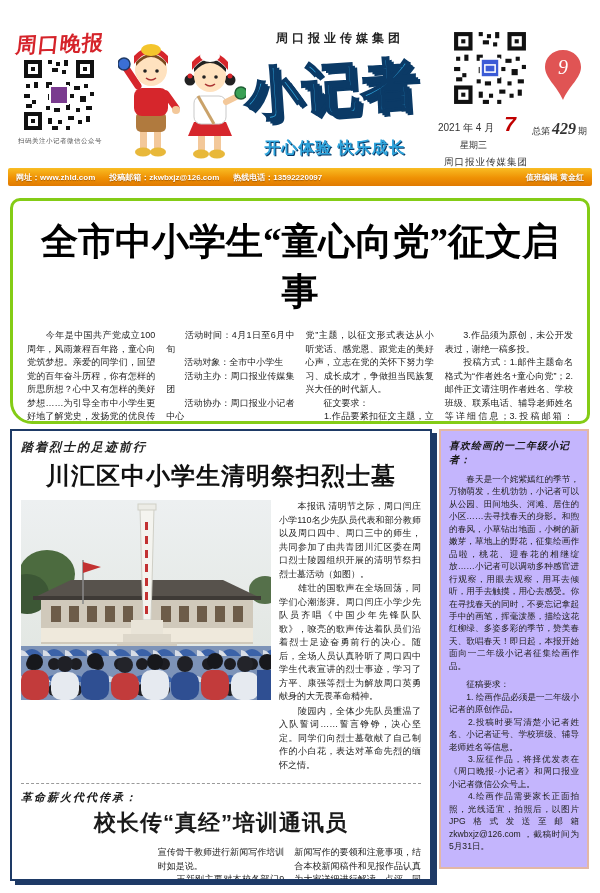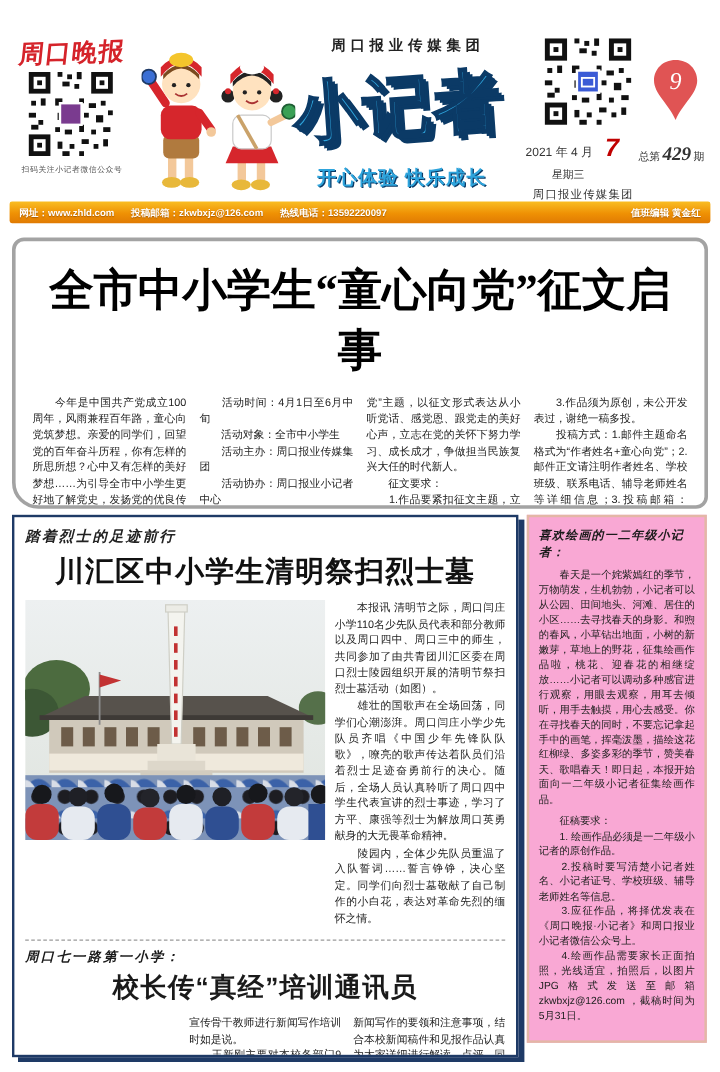--- a/index.html
+++ b/index.html
@@ -21,28 +21,28 @@
   .date-day{font-size:21px;font-weight:900;color:#c00000;font-style:italic;}
   .weekday{font-size:9px;color:#333;margin:3px 0 0 22px;}
   .lunar{font-size:9.5px;color:#333;margin:4px 0 0 6px;letter-spacing:1px;}
   .issue{position:absolute;left:532px;top:120px;font-size:9px;color:#333;white-space:nowrap;}
   .issue b{font-size:16px;font-style:italic;font-family:"Liberation Serif","DejaVu Serif",serif;font-weight:700;margin:0 2px;}
   .pin{position:absolute;left:543px;top:48px;}
   
   .infobar{margin:2px 8px 0 8px;height:18px;background:linear-gradient(180deg,#f9bd23,#ef9104 55%,#e07a02);border-radius:2px;display:flex;align-items:center;justify-content:space-between;padding:0 8px;color:#fff;font-size:8px;font-weight:bold;text-shadow:0 1px 1px rgba(120,60,0,.6);}
   .infobar .left-items{display:flex;gap:14px;}
   
-  .lead-box{margin:12px 10px 0 10px;border:3px solid #a3a3a3;border-radius:10px;border-bottom-left-radius:22px;padding:10px 14px 10px 14px;height:200px;overflow:hidden;}
+  .lead-box{margin:12px 10px 0 10px;border:3px solid #84cc16;border-radius:10px;border-bottom-left-radius:22px;padding:10px 14px 10px 14px;height:200px;overflow:hidden;}
   .lead-headline{text-align:center;font-size:37px;font-weight:900;letter-spacing:0px;font-family:"Liberation Serif","DejaVu Serif",serif;color:#000;margin:6px 0 12px 0;}
   .lead-cols{display:flex;gap:11px;}
   .lead-col{flex:1;font-size:9px;line-height:1.5;text-align:justify;white-space:pre-line;color:#222;}
   
   .main-row{display:flex;gap:7px;margin:5px 10px 0 10px;align-items:stretch;}
   .navy-box{width:422px;border:2px solid #1e3a66;box-shadow:5px 4px 0 #1e3a66;background:#fff;padding:8px 9px;box-sizing:border-box;height:452px;overflow:hidden;}
-  .pink-box{width:150px;border:2px solid #e3b7a6;background:#f9a8d4;padding:8px;box-sizing:border-box;height:440px;overflow:hidden;}
+  .pink-box{width:150px;border:2px solid #e3b7a6;background:#c4b5fd;padding:8px;box-sizing:border-box;height:440px;overflow:hidden;}
   .kicker{font-size:12px;font-style:italic;font-weight:bold;color:#222;font-family:"Liberation Serif","DejaVu Serif",serif;letter-spacing:2px;}
   .mid-headline{text-align:center;font-size:24px;font-weight:900;color:#111;margin:4px 0 8px 0;letter-spacing:1px;}
   .photo-row{display:flex;gap:8px;}
   .photo-row .textcol{flex:1;}
   .byline{font-size:10px;font-weight:bold;color:#222;border-bottom:1px solid #444;padding-bottom:3px;margin-bottom:6px;}
   .bodytext{font-size:9px;line-height:1.5;text-align:justify;color:#222;}
   .bodytext p{margin:0 0 1px 0;}
   .dashed-sep{border:0;border-top:1.5px dashed #9a9a9a;margin:10px 0 6px 0;}
   .sub-kicker{font-size:11px;font-style:italic;font-weight:bold;font-family:"Liberation Serif","DejaVu Serif",serif;letter-spacing:2px;}
   .sub-headline{text-align:center;font-size:22px;font-weight:900;margin:3px 0 8px 0;letter-spacing:1px;}
@@ -300,21 +300,21 @@
       </svg>
       <div class="textcol">
         <div class="bodytext">
           <p>　　本报讯 清明节之际，周口闫庄小学110名少先队员代表和部分教师以及周口四中、周口三中的师生，共同参加了由共青团川汇区委在周口烈士陵园组织开展的清明节祭扫烈士墓活动（如图）。</p>
           <p>　　雄壮的国歌声在全场回荡，同学们心潮澎湃。周口闫庄小学少先队员齐唱《中国少年先锋队队歌》，嘹亮的歌声传达着队员们沿着烈士足迹奋勇前行的决心。随后，全场人员认真聆听了周口四中学生代表宣讲的烈士事迹，学习了方平、康强等烈士为解放周口英勇献身的大无畏革命精神。</p>
           <p>　　陵园内，全体少先队员重温了入队誓词……誓言铮铮，决心坚定。同学们向烈士墓敬献了自己制作的小白花，表达对革命先烈的缅怀之情。</p>
         </div>
       </div>
     </div>
     <hr class="dashed-sep">
-    <div class="sub-kicker">周口七一路第一小学：</div>
+    <div class="sub-kicker">革命薪火代代传承：</div>
     <div class="sub-headline">校长传“真经”培训通讯员</div>
     <div class="tri-cols">
       <div class="tri-col">
         
         
       </div>
       <div class="tri-col">宣传骨干教师进行新闻写作培训时如是说。
 　　王新刚主要对本校各部门9名通讯员进行了专题培训，他结合自己对新闻写作的心得与体会，从新闻的概念、体裁、结构、标题制作及新闻摄影技巧等方面，系统阐述了</div>
       <div class="tri-col">新闻写作的要领和注意事项，结合本校新闻稿件和见报作品认真为大家详细进行解读、点评，同时，对出现的问题进行了分析解惑。一位教师说，王校长讲的全是新闻写作的“干货”，接地气，操作性强，培训时间虽短，收获却很大。</div>
     </div>

